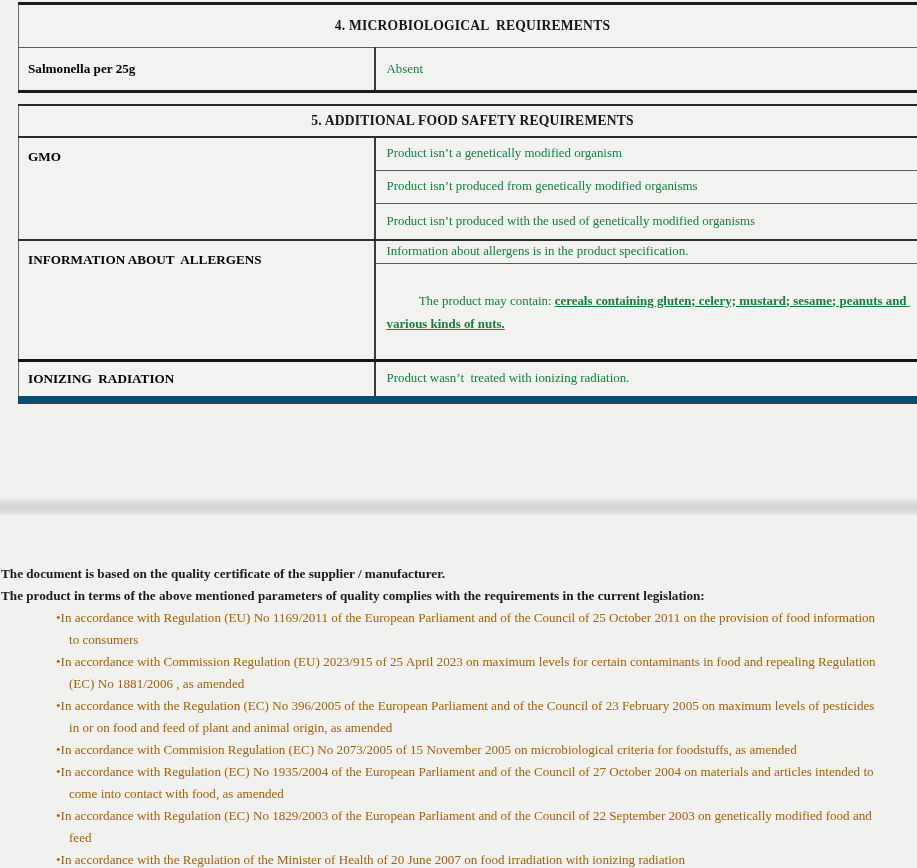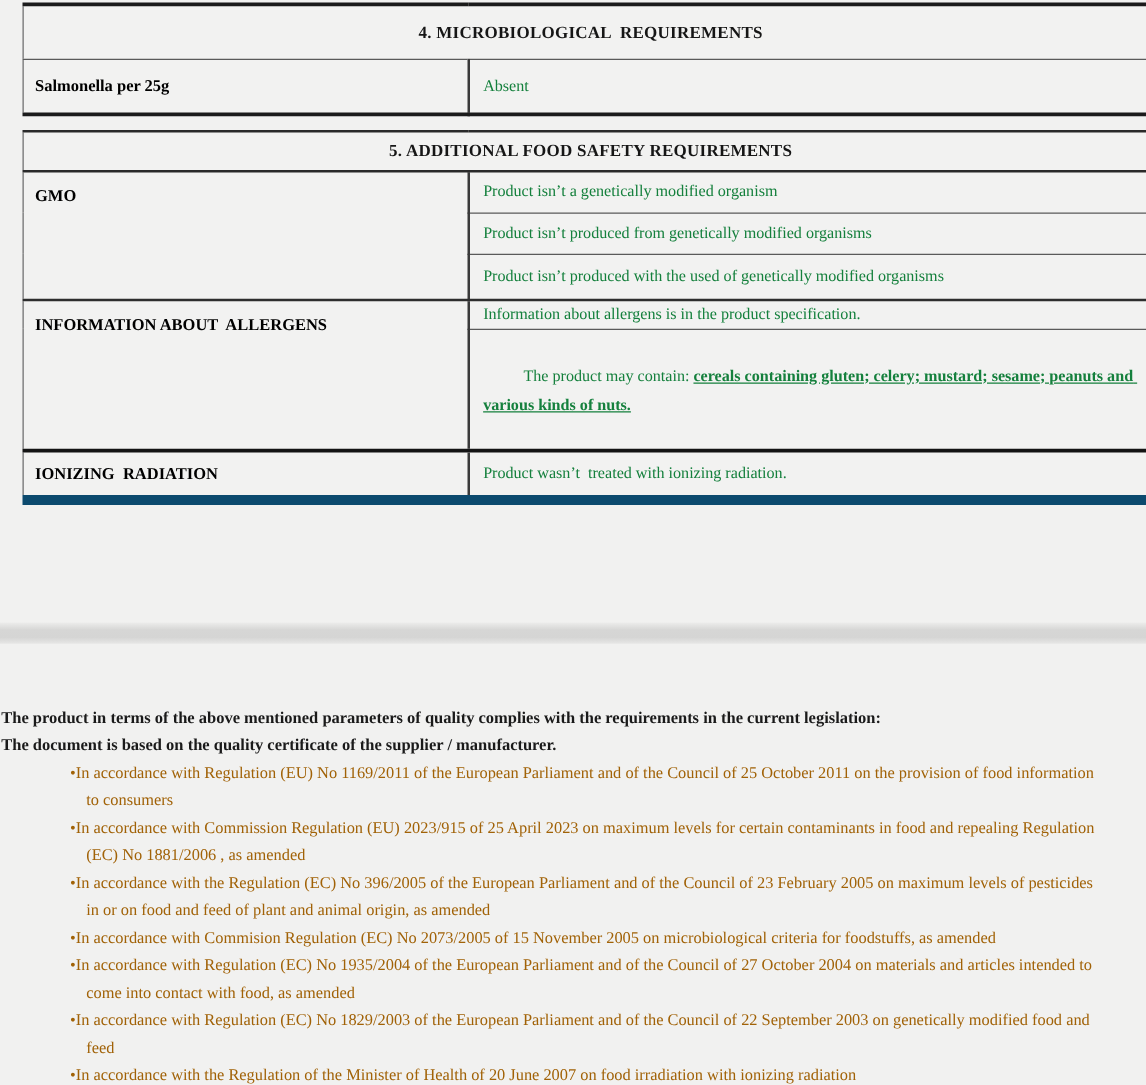--- a/index.html
+++ b/index.html
@@ -155,22 +155,22 @@
         <td class="lbl">IONIZING  RADIATION</td>
         <td class="val">Product wasn’t  treated with ionizing radiation.</td>
       </tr>
     </tbody>
   </table>
 
   <div class="spacer"></div>
   <div class="band"></div>
 
   <div class="footer">
+    <p class="intro">The document is based on the quality certificate of the supplier / manufacturer.</p>
     <p class="intro">The product in terms of the above mentioned parameters of quality complies with the requirements in the current legislation:</p>
-    <p class="intro">The document is based on the quality certificate of the supplier / manufacturer.</p>
     <ul class="bullets">
       <li>In accordance with Regulation (EU) No 1169/2011 of the European Parliament and of the Council of 25 October 2011 on the provision of food information to consumers</li>
       <li>In accordance with Commission Regulation (EU) 2023/915 of 25 April 2023 on maximum levels for certain contaminants in food and repealing Regulation (EC) No 1881/2006 , as amended</li>
       <li>In accordance with the Regulation (EC) No 396/2005 of the European Parliament and of the Council of 23 February 2005 on maximum levels of pesticides in or on food and feed of plant and animal origin, as amended</li>
       <li>In accordance with Commision Regulation (EC) No 2073/2005 of 15 November 2005 on microbiological criteria for foodstuffs, as amended</li>
       <li>In accordance with Regulation (EC) No 1935/2004 of the European Parliament and of the Council of 27 October 2004 on materials and articles intended to come into contact with food, as amended</li>
       <li>In accordance with Regulation (EC) No 1829/2003 of the European Parliament and of the Council of 22 September 2003 on genetically modified food and feed</li>
       <li>In accordance with the Regulation of the Minister of Health of 20 June 2007 on food irradiation with ionizing radiation</li>
     </ul>
   </div>

